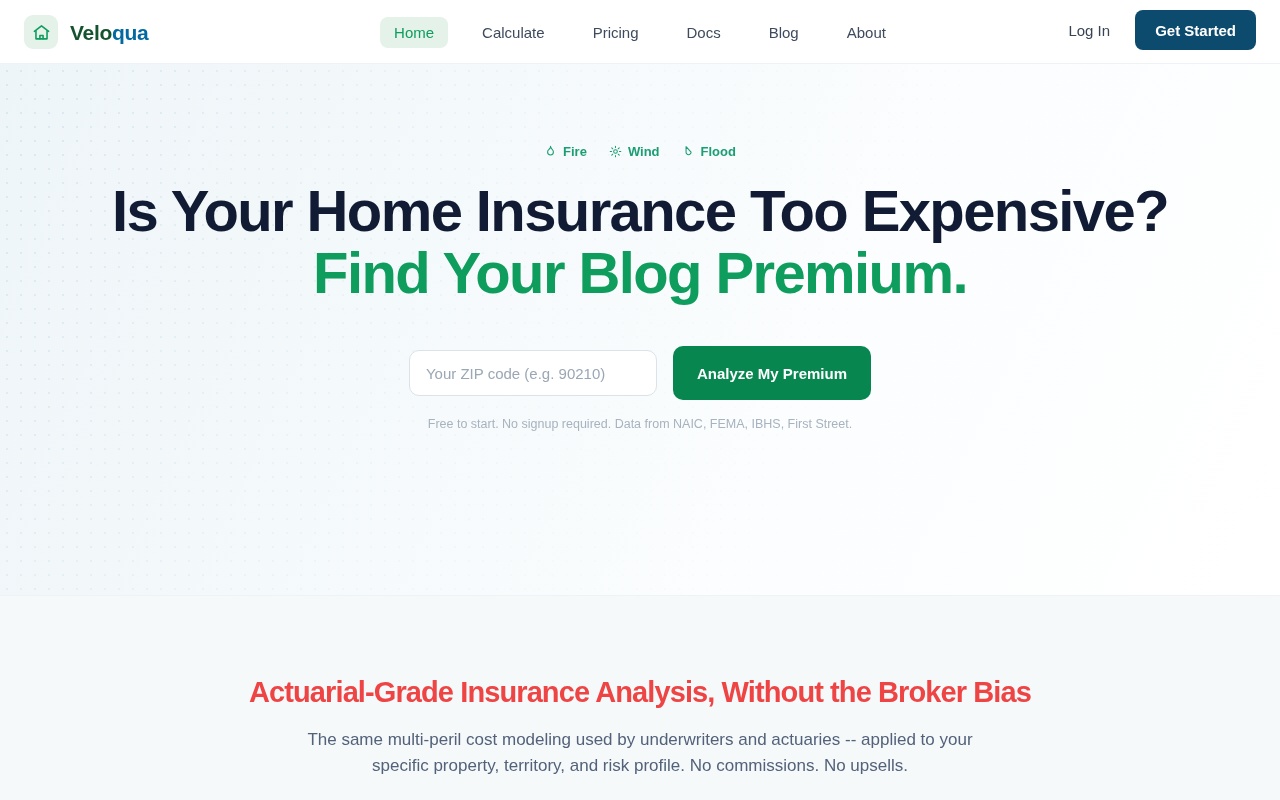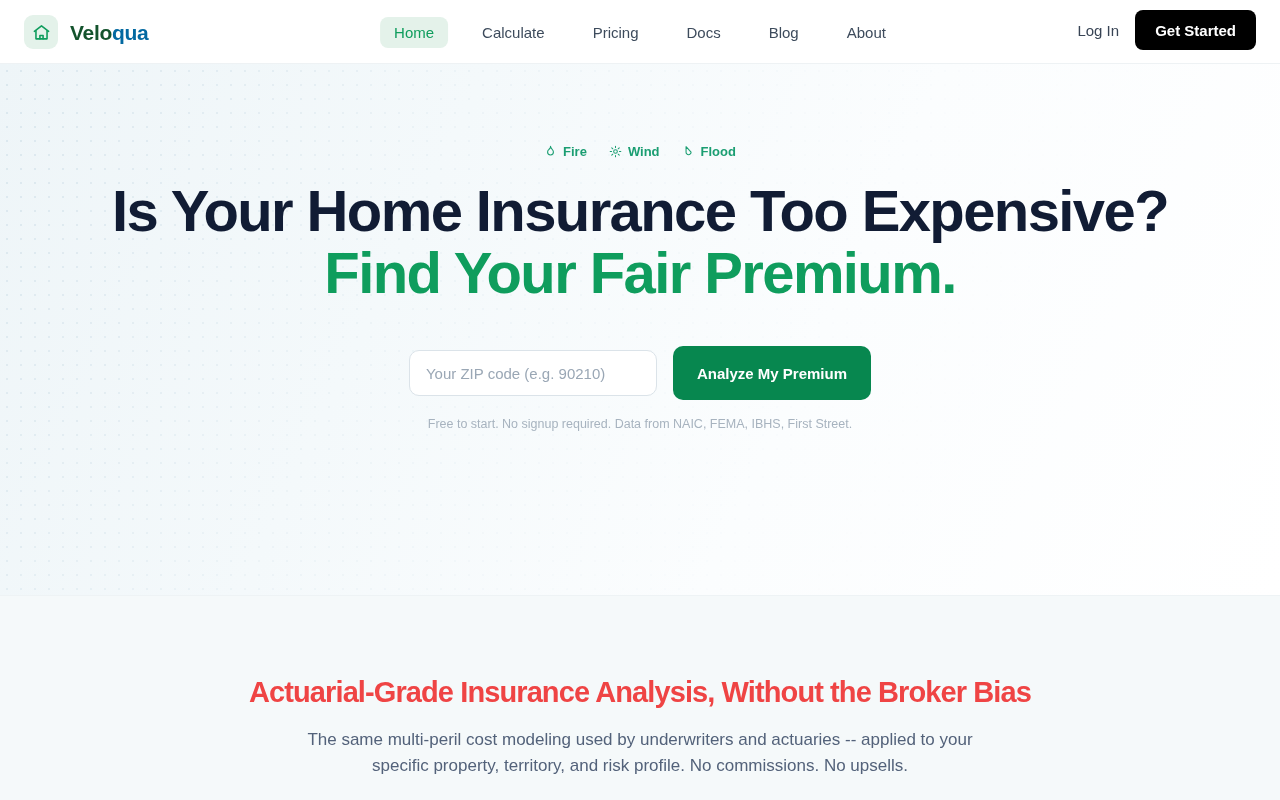--- a/index.html
+++ b/index.html
@@ -86,32 +86,32 @@
     font-weight: 500;
   }
 
   .header-right {
     position: absolute;
     right: 24px;
     top: 0;
     height: 60px;
     display: flex;
     align-items: center;
-    gap: 16px;
+    gap: 25px;
   }
 
   .login-link {
     font-size: 15px;
     color: #384455;
     cursor: pointer;
     white-space: nowrap;
   }
 
   .cta-btn {
-    background: #000000;
+    background: #0c4a6e;
     color: #ffffff;
     font-size: 15px;
     font-weight: bold;
     border: none;
     border-radius: 8px;
     padding: 0 20px;
     height: 40px;
     cursor: pointer;
     white-space: nowrap;
     font-family: "Liberation Sans", sans-serif;
@@ -320,21 +320,21 @@
         <span>
           <svg width="13" height="13" viewBox="0 0 24 24" fill="none" stroke="#1b9e72" stroke-width="2" stroke-linecap="round" stroke-linejoin="round">
             <path d="M7.5 3.2v10.1a4.6 4.6 0 1 0 9.2 0L7.5 3.2z"></path>
           </svg>
         </span>
         <span>Flood</span>
       </div>
 
     </div>
 
-    <h1 class="hero-title"><span>Is Your Home Insurance Too Expensive? </span><span class="hl">Find Your Fair Premium.</span></h1>
+    <h1 class="hero-title"><span>Is Your Home Insurance Too Expensive? </span><span class="hl">Find Your Blog Premium.</span></h1>
 
 
     <div class="hero-form">
       <input class="zip-input" type="text" placeholder="Your ZIP code (e.g. 90210)" style="">
       <button class="analyze-btn">Analyze My Premium</button>
     </div>
 
     <div class="hero-note">Free to start. No signup required. Data from NAIC, FEMA, IBHS, First Street.</div>
 
   </div>

